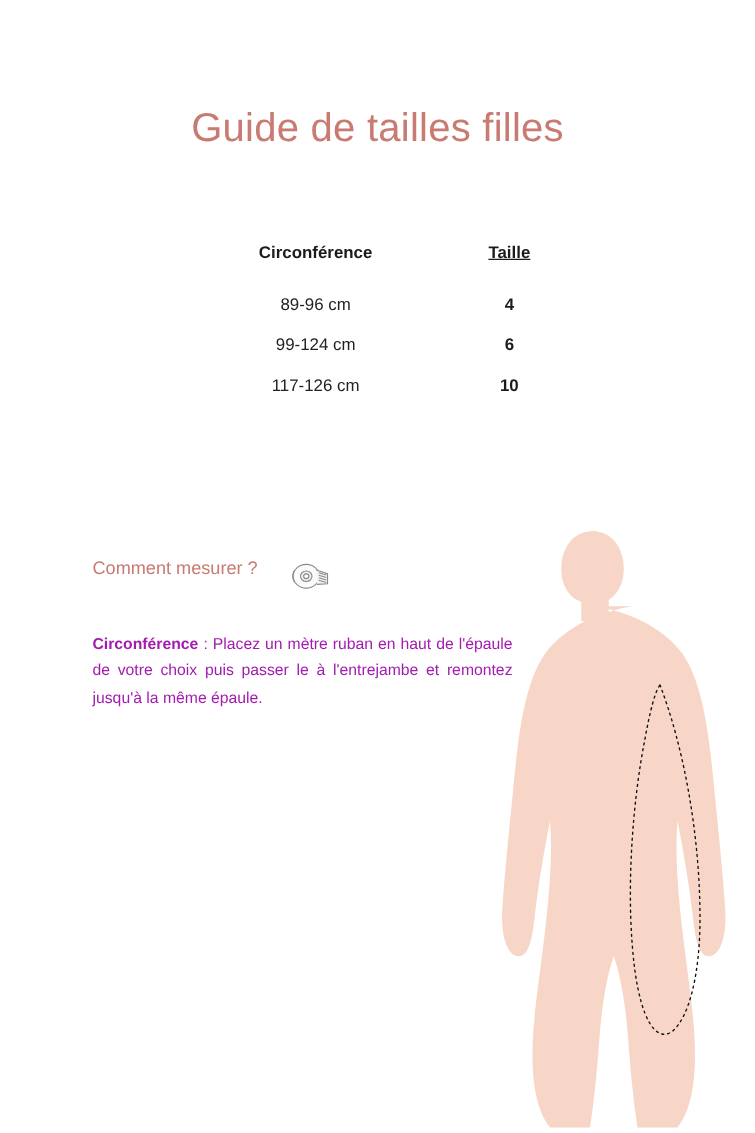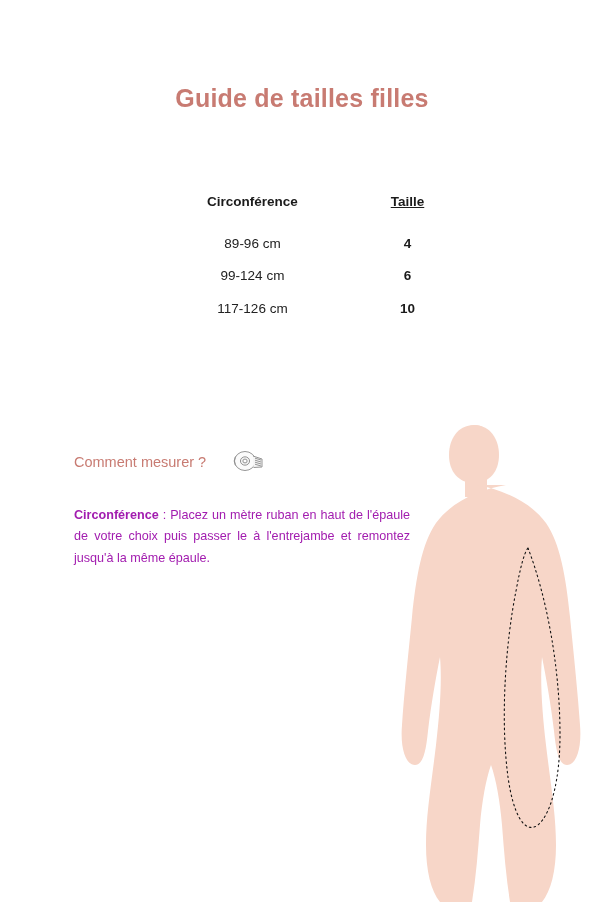--- a/index.html
+++ b/index.html
@@ -16,22 +16,22 @@
     color: #2b2b2b;
   }
 
   
   .page-title {
     position: absolute;
     top: 84px;
     left: 0;
     width: 604px;
     text-align: center;
-    font-size: 25px;
-    font-weight: 700;
+    font-size: 32px;
+    font-weight: 400;
     letter-spacing: 0.2px;
     color: #c87b72;
   }
 
   
   .size-table {
     position: absolute;
     top: 186px;
     left: 150px;
     width: 310px;
@@ -55,21 +55,21 @@
   .size-table th.col-circ { width: 205px; }
   .size-table th.col-size { width: 105px; text-decoration: underline; }
   .size-table td.cell-size { font-weight: 700; color: #1b1b1b; }
 
   
   .howto {
     position: absolute;
     top: 447px;
     left: 74px;
     display: flex;
-    align-items: center;
+    align-items: flex-start;
   }
   .howto-label {
     font-size: 14.5px;
     color: #c87b72;
     font-weight: 400;
   }
   .tape-icon {
     margin-left: 22px;
     width: 38px;
     height: 30px;

